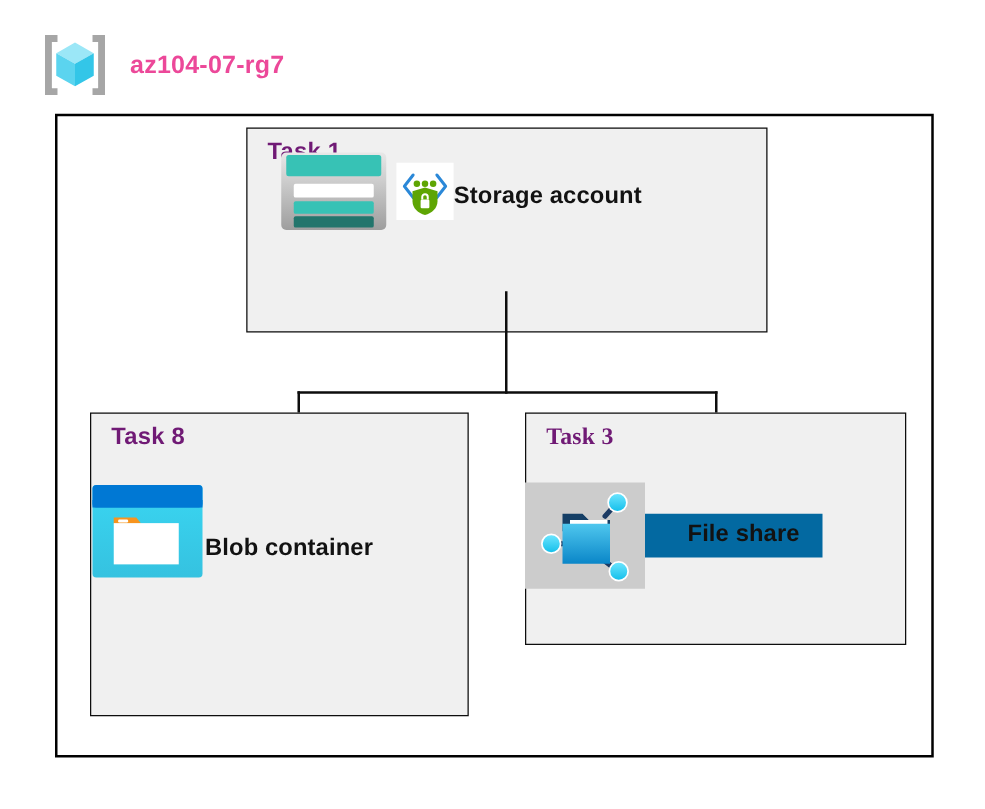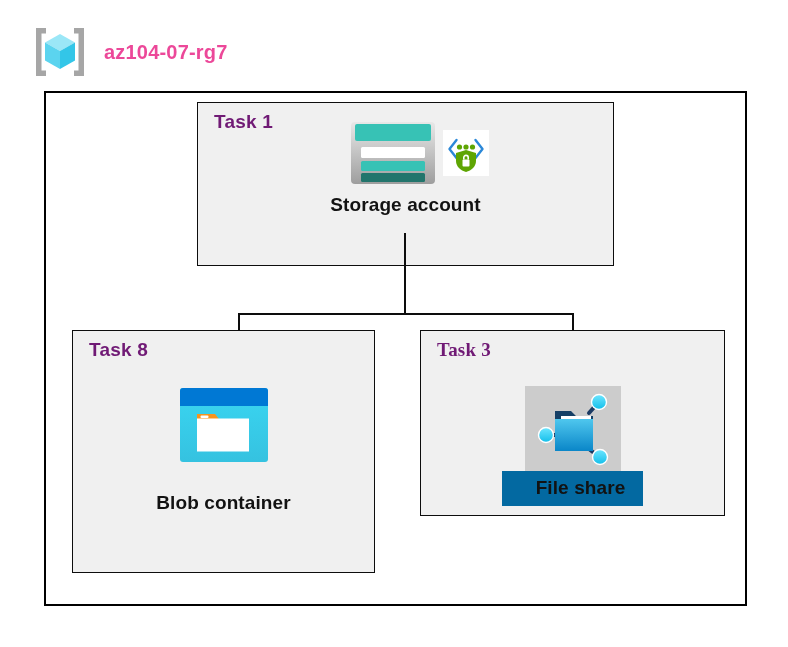--- a/index.html
+++ b/index.html
@@ -75,21 +75,21 @@
     font-weight: bold;
     color: #701a75;
     letter-spacing: 0.2px;
     white-space: nowrap;
   }
 
   
   .node {
     position: absolute;
     display: flex;
-    flex-direction: column;
+    flex-direction: row;
     align-items: center;
   }
   .node-caption {
     font-size: 19px;
     font-weight: bold;
     color: #121212;
     white-space: nowrap;
     letter-spacing: 0.1px;
   }
 

